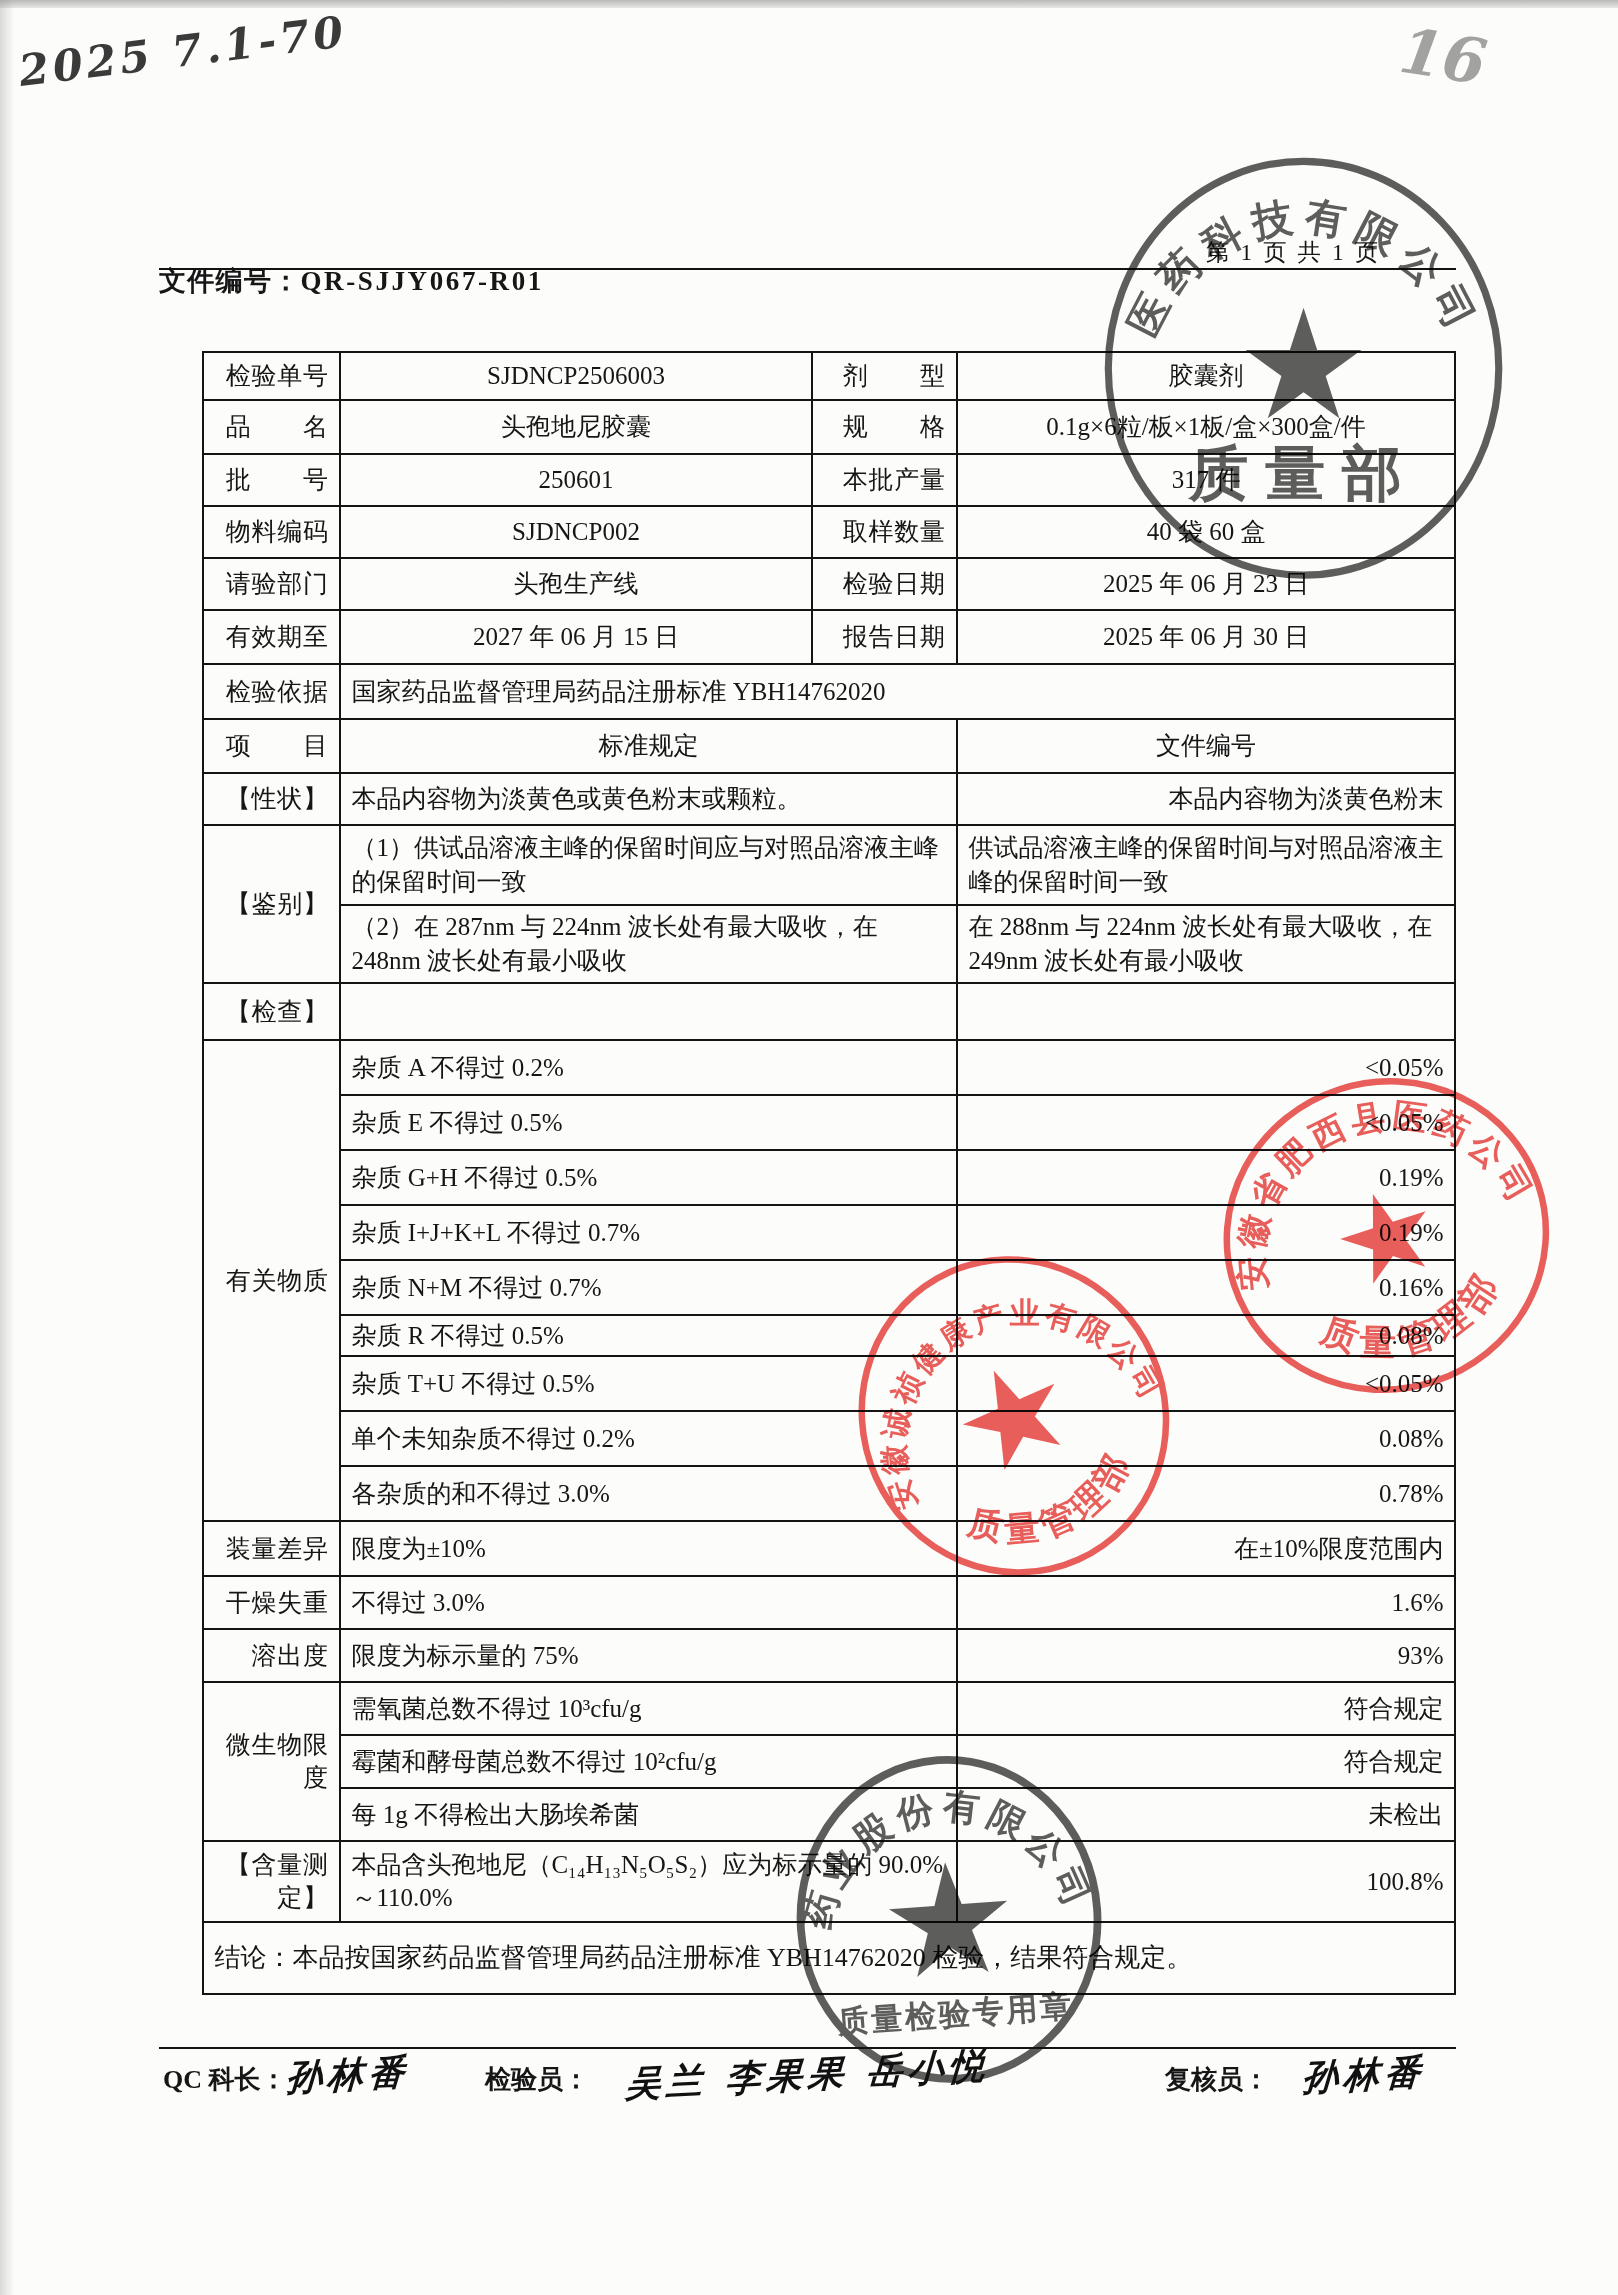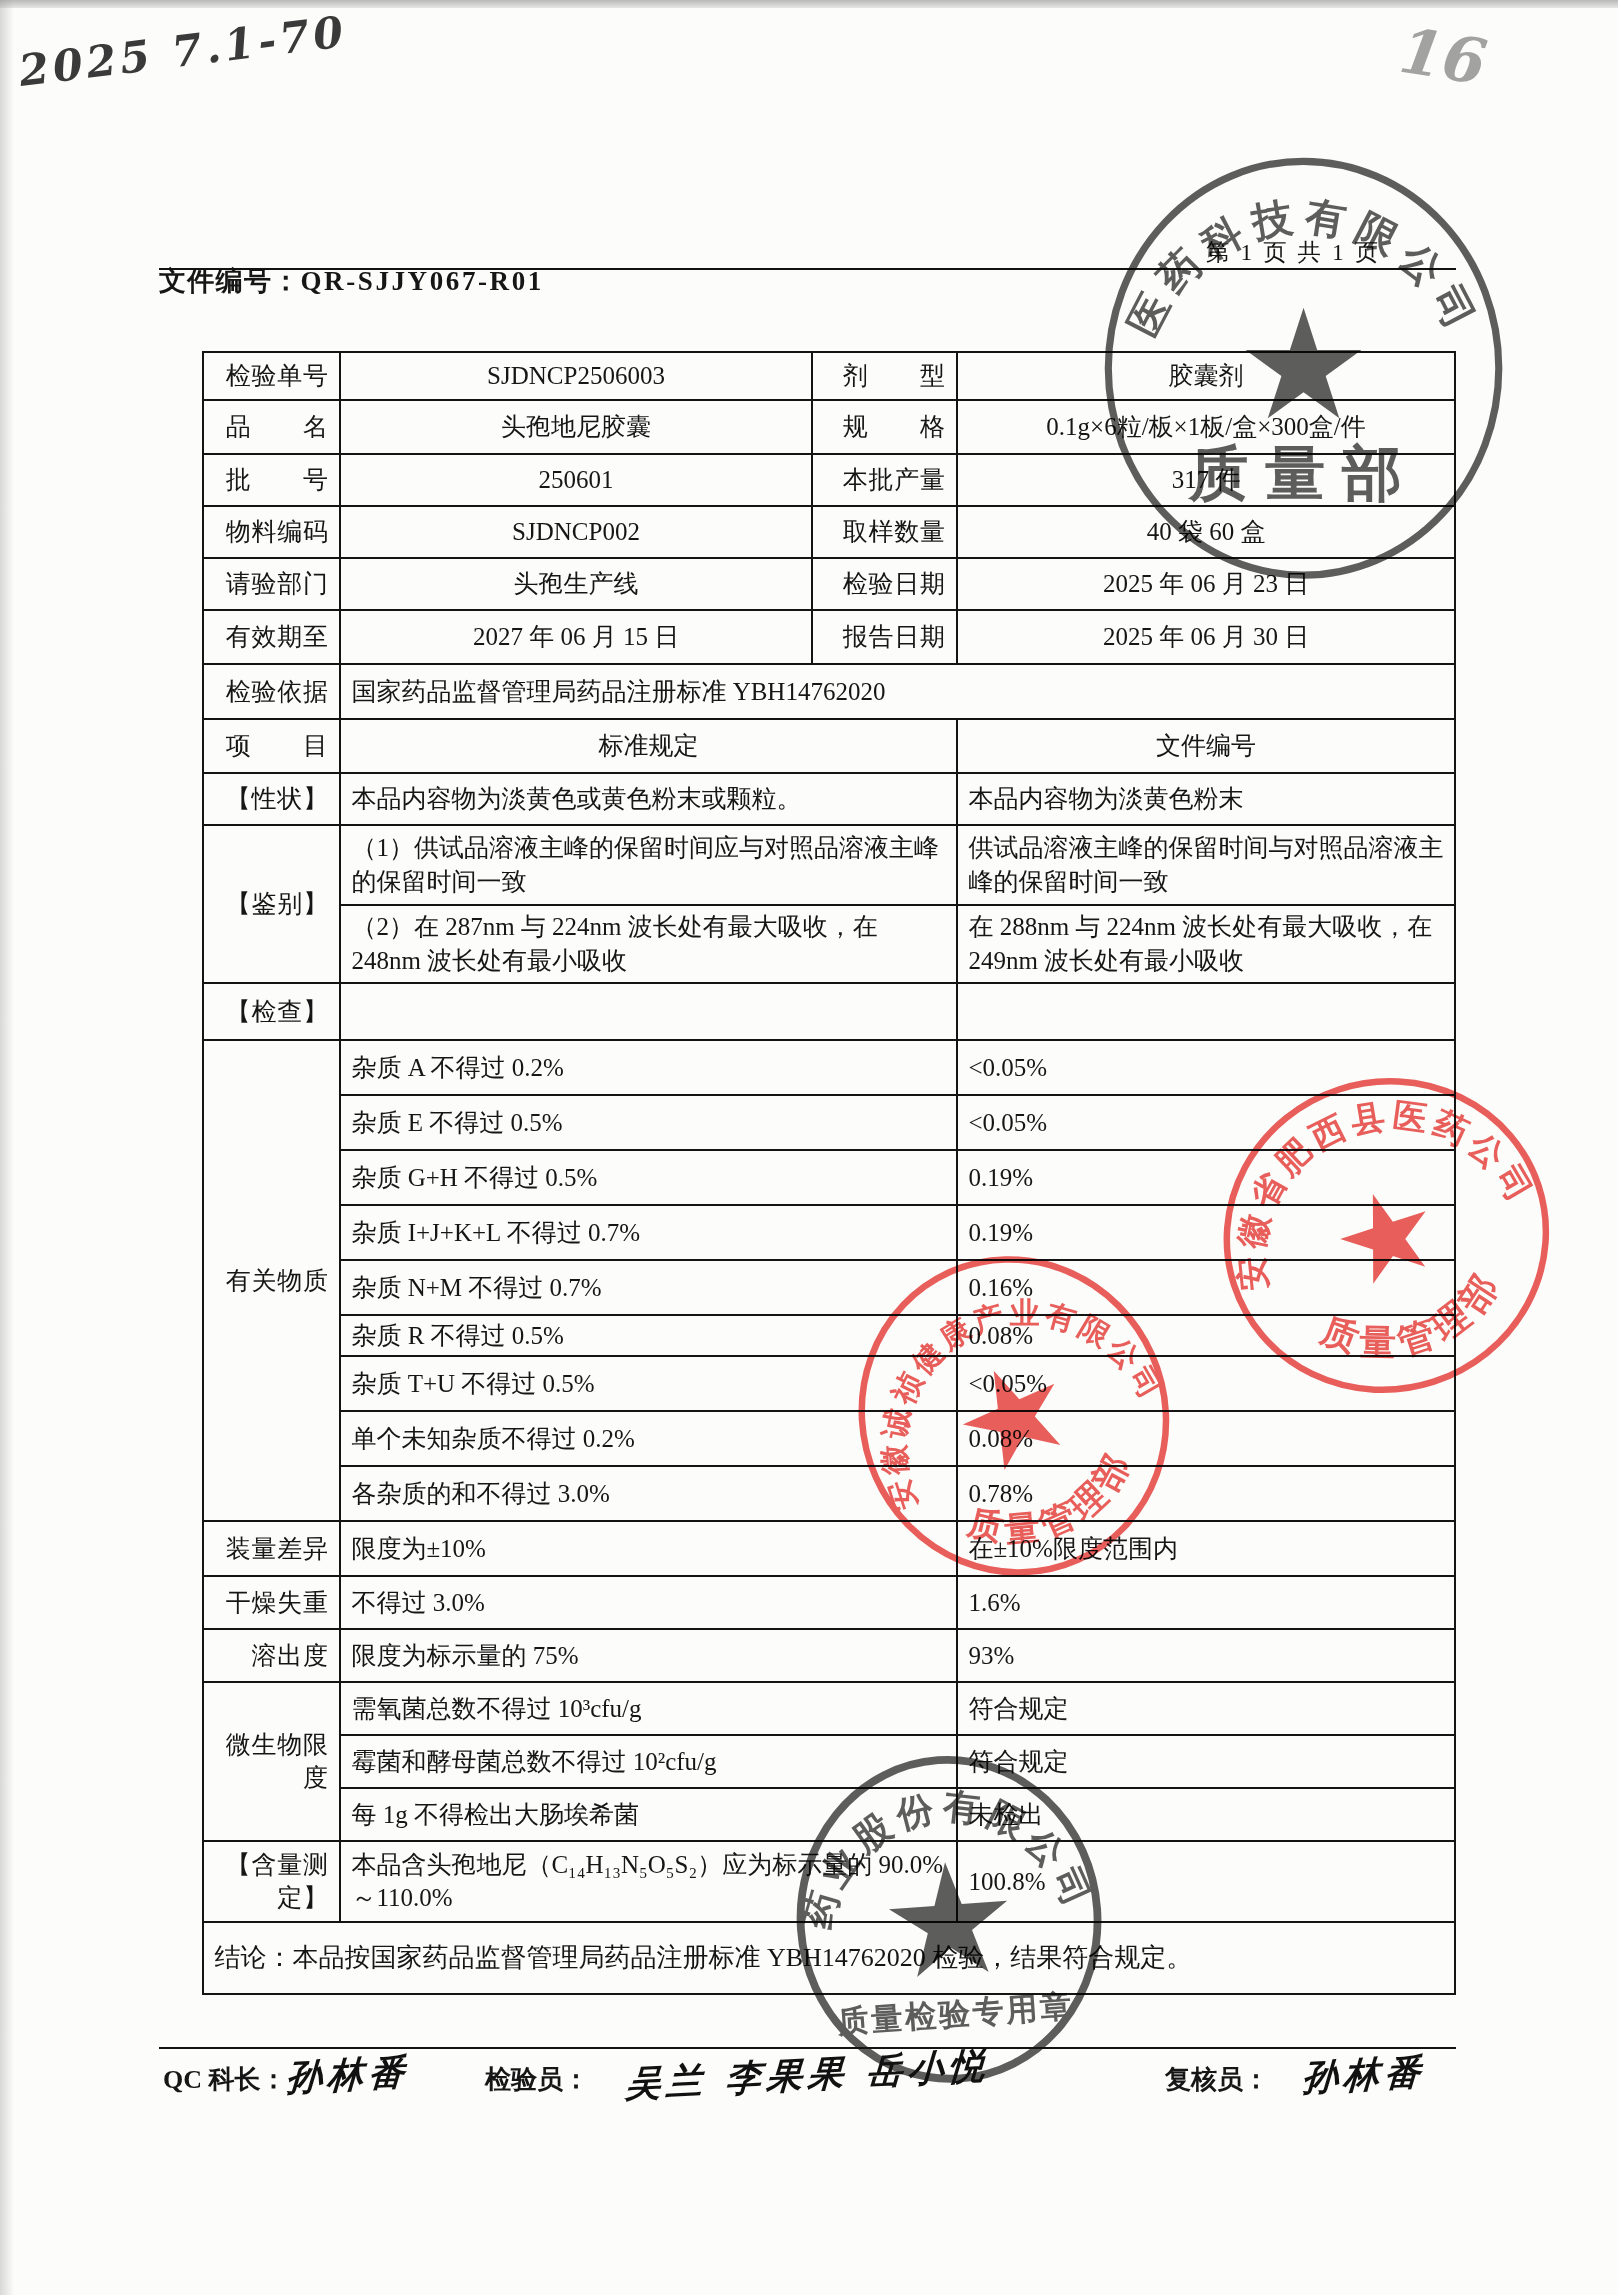--- a/index.html
+++ b/index.html
@@ -28,21 +28,21 @@
     font-size:39px;font-weight:700;letter-spacing:2.6px;font-family:"Liberation Serif",serif;}
   table.report{
     position:absolute;left:202px;top:351px;width:1251px;
     border-collapse:collapse;table-layout:fixed;
     font-size:25px;font-family:"Liberation Serif",serif;
   }
   table.report td{border:2px solid #141414;padding:2.6px 10.4px;vertical-align:middle;line-height:1.35;}
   td.lbl{text-align:right;font-weight:400;letter-spacing:0.7px;}
   td.val{text-align:center;}
   td.std{text-align:left;}
-  td.res{text-align:left;}
+  td.res{text-align:right;}
   td.concl{text-align:left;font-size:26px;padding:9px 13px;}
   .footer-rule{position:absolute;left:159px;top:2047px;width:1297px;border-top:2.6px solid #131313;}
   .footer-item{position:absolute;font-size:26px;font-weight:700;font-family:"Liberation Serif",serif;}
   .sig{position:absolute;font-family:"DejaVu Serif",serif;font-style:italic;font-weight:700;
     font-size:36px;color:#111;transform:rotate(-3deg) skewX(-6deg);letter-spacing:5.2px;white-space:nowrap;}
   .stamp{position:absolute;pointer-events:none;mix-blend-mode:multiply;}
   .stamp-black{color:#3a3a3a;opacity:.82;}
   .stamp-red{color:#e8433f;opacity:.85;}
   svg text{font-family:"Liberation Serif",serif;font-weight:700;}
 </style>

